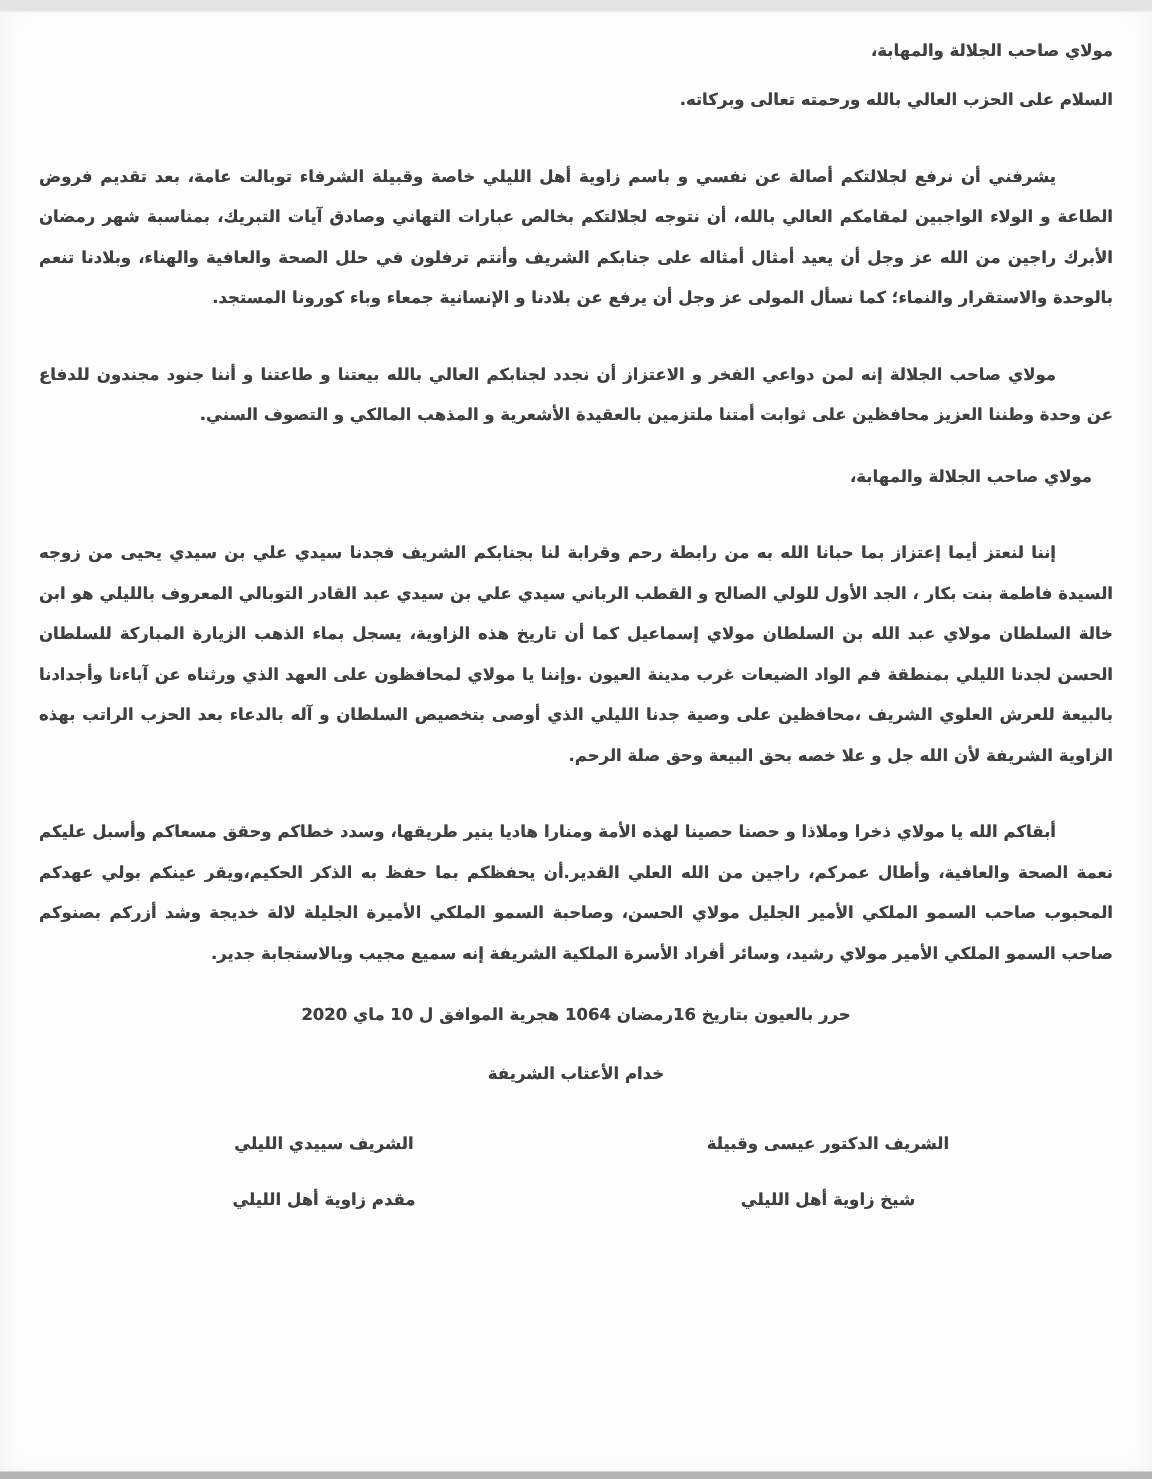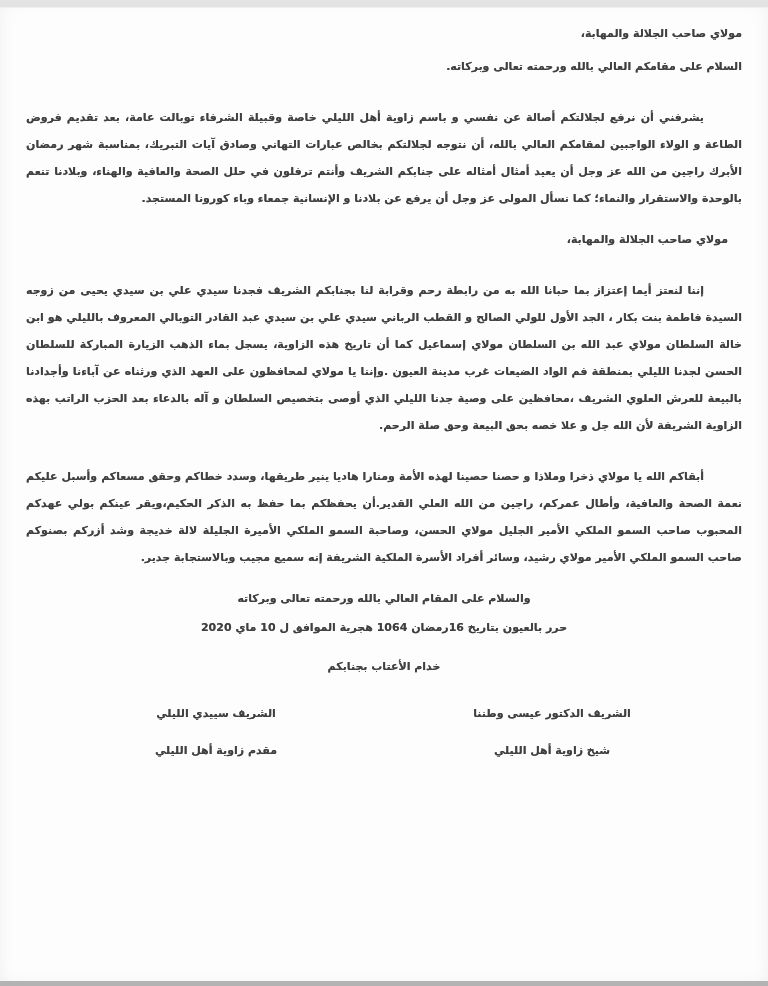--- a/index.html
+++ b/index.html
@@ -41,37 +41,37 @@
   .sig-col p { margin-bottom:9px;margin-top:10px; }
 </style>
 </head>
 <body>
 
 <div class="page">
   <div class="top-edge"></div>
 
   <div class="content">
     <p class="txt heading">مولاي صاحب الجلالة والمهابة،</p>
-    <p class="txt greeting">السلام على مقامكم العالي بالله ورحمته تعالى وبركاته.</p>
+    <p class="txt greeting">السلام على الحزب العالي بالله ورحمته تعالى وبركاته.</p>
 
     <p class="txt para">يشرفني أن نرفع لجلالتكم أصالة عن نفسي  و باسم زاوية أهل الليلي خاصة وقبيلة الشرفاء توبالت عامة، بعد تقديم فروض الطاعة و الولاء الواجبين لمقامكم العالي بالله، أن نتوجه لجلالتكم بخالص عبارات التهاني وصادق آيات التبريك، بمناسبة شهر رمضان الأبرك  راجين من الله عز وجل أن يعيد أمثال أمثاله على جنابكم الشريف وأنتم ترفلون في حلل الصحة والعافية والهناء، وبلادنا تنعم بالوحدة والاستقرار والنماء؛ كما نسأل المولى عز وجل أن يرفع عن بلادنا و الإنسانية جمعاء وباء كورونا المستجد.</p>
+    <p class="txt para">مولاي صاحب الجلالة إنه لمن دواعي الفخر و الاعتزاز أن نجدد لجنابكم العالي بالله بيعتنا و طاعتنا و أننا جنود مجندون للدفاع عن وحدة وطننا العزيز  محافظين على ثوابت أمتنا ملتزمين بالعقيدة الأشعرية و المذهب المالكي و التصوف السني.</p>
 
     <p class="txt subheading">مولاي صاحب الجلالة والمهابة،</p>
 
     <p class="txt para">إننا لنعتز أيما إعتزاز بما حبانا الله به من رابطة رحم  وقرابة لنا بجنابكم الشريف  فجدنا سيدي علي بن سيدي يحيى  من زوجه السيدة فاطمة بنت بكار ، الجد الأول للولي الصالح و القطب الرباني سيدي علي بن سيدي عبد القادر  التوبالي المعروف بالليلي    هو ابن خالة السلطان مولاي عبد الله بن السلطان مولاي إسماعيل كما أن تاريخ هذه الزاوية، يسجل بماء الذهب الزيارة المباركة للسلطان الحسن لجدنا الليلي بمنطقة فم  الواد الضيعات  غرب مدينة العيون .وإننا يا مولاي لمحافظون على العهد الذي ورثناه عن آباءنا وأجدادنا بالبيعة للعرش العلوي الشريف ،محافظين على وصية جدنا الليلي الذي  أوصى بتخصيص السلطان و آله بالدعاء بعد الحزب الراتب بهذه الزاوية الشريفة لأن الله جل و علا خصه  بحق البيعة وحق صلة الرحم.</p>
     <p class="txt para">أبقاكم الله يا مولاي ذخرا وملاذا و حصنا حصينا  لهذه الأمة ومنارا هاديا ينير طريقها، وسدد خطاكم وحقق مسعاكم وأسبل عليكم نعمة الصحة والعافية، وأطال عمركم، راجين من الله العلي القدير.أن يحفظكم بما حفظ به الذكر الحكيم،ويقر عينكم بولي عهدكم المحبوب صاحب السمو الملكي الأمير الجليل مولاي الحسن، وصاحبة السمو الملكي الأميرة الجليلة لالة خديجة وشد أزركم بصنوكم صاحب السمو الملكي الأمير مولاي رشيد، وسائر أفراد الأسرة الملكية الشريفة إنه سميع مجيب وبالاستجابة جدير.</p>
 
-    <p class="txt center-line closing">والسلام على المقام العالي بالله ورحمته تعالى وبركاته</p>
     <p class="txt center-line date-line">حرر بالعيون بتاريخ   16رمضان 1064 هجرية الموافق ل  10 ماي 2020</p>
 
-    <p class="txt center-line sig-heading">خدام الأعتاب بجنابكم</p>
+    <p class="txt center-line sig-heading">خدام الأعتاب الشريفة</p>
 
     <div class="signatures">
       <div class="sig-col">
-        <p class="txt">الشريف الدكتور عيسى وطننا</p>
+        <p class="txt">الشريف الدكتور عيسى وقبيلة</p>
         <p class="txt">شيخ زاوية أهل الليلي</p>
       </div>
       <div class="sig-col">
         <p class="txt">الشريف سييدي الليلي</p>
         <p class="txt">مقدم زاوية أهل الليلي</p>
       </div>
     </div>
   </div>
 
   <div class="bottom-edge"></div>

